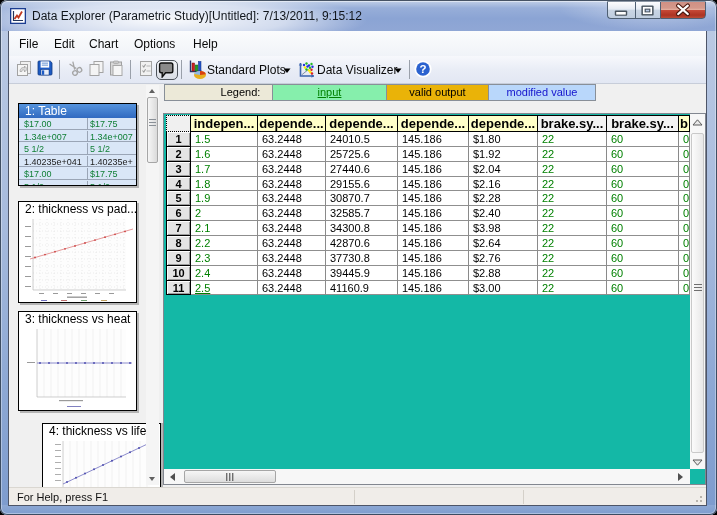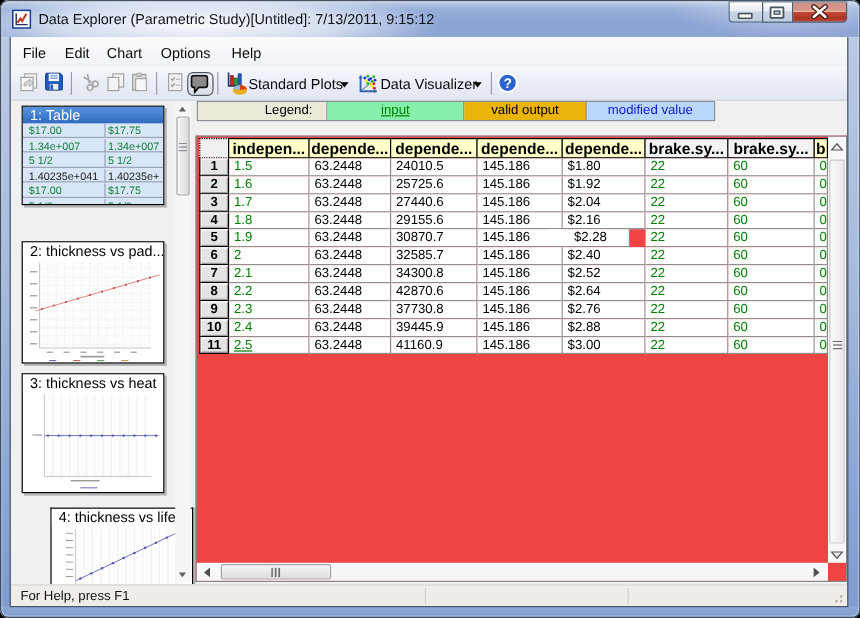--- a/index.html
+++ b/index.html
@@ -48,21 +48,21 @@
 .ticon { position:absolute; top:3px; }
 
 #main { left:9px; top:84px; width:697px; height:403px; background:#f0f0f0; }
 
 #legend { position:absolute; left:155px; top:0px; height:17px; display:flex;
   font-size:11px; border:1px solid #888f98; background:#fff; }
 #legend div { height:15px; line-height:15px; text-align:center; border-right:1px solid #888f98; }
 #legend div:last-child { border-right:none; }
 
 #tablebox { position:absolute; left:154px; top:29px; width:543px; height:372px;
-  border:1px solid #828790; background:#ef4444; }
+  border:1px solid #828790; background:#14b8a6; }
 #grid { position:absolute; left:2px; top:1px; font-size:11px; }
 .hdr { position:absolute; background:#ffffc8; border:1px solid #000;
   font-weight:bold; font-size:13px; text-align:center; line-height:15px; height:17px;
   white-space:nowrap; overflow:hidden; }
 .hdr.gray { background:#f2f2f2; }
 .rowh { position:absolute; background:#e4e4e4; border:1px solid #000; border-top:none;
   font-weight:bold; text-align:center; 
   box-shadow: inset 1px 1px 0 #fdfdfd, inset -1px -1px 0 #9c9c9c; }
 .cell { position:absolute; background:#fff; border-right:1px solid #8a8a8a;
   border-bottom:1px solid #8f8f8f; padding-left:4px; white-space:nowrap;
@@ -230,21 +230,21 @@
     <svg class="ticon" style="left:404px;top:3px" width="20" height="20" viewBox="0 0 20 20">
       <circle cx="10" cy="10" r="8.6" fill="#fff"></circle>
       <circle cx="10" cy="10" r="6.8" fill="#2b62cf"></circle>
       <text x="10" y="14.2" font-size="11.5" font-weight="bold" fill="#fff" text-anchor="middle" font-family="Liberation Sans">?</text>
     </svg>
   </div>
 
   <div class="abs" id="main">
     <div id="thumbs">
 
-      <div class="thumb" id="thumb1" style="top:4px;height:83px;">
+      <div class="thumb" id="thumb1" style="top:19px;height:83px;">
         <div class="t">1: Table</div>
         <div id="minitable" style="position:absolute;left:0;top:14px;width:117px;height:84px;background:#d9e6f7;font-size:9px;">
             <div style="position: absolute; left: 0px; top: 0px; width: 117px; height: 11.5px; border-bottom: 1px solid rgb(154, 165, 182); color: rgb(16, 127, 53);">
               <span style="position:absolute;left:68px;top:0;width:1px;height:11.5px;background:#9aa5b6"></span>
               <span style="position:absolute;left:5px;top:1px;white-space:nowrap">$17.00</span>
               <span style="position:absolute;left:71px;top:1px;white-space:nowrap">$17.75</span>
             </div>
             <div style="position: absolute; left: 0px; top: 12.5px; width: 117px; height: 11.5px; border-bottom: 1px solid rgb(154, 165, 182); color: rgb(16, 127, 53);">
               <span style="position:absolute;left:68px;top:0;width:1px;height:11.5px;background:#9aa5b6"></span>
               <span style="position:absolute;left:5px;top:1px;white-space:nowrap">1.34e+007</span>
@@ -452,39 +452,39 @@
           <div class="cell" style="left: 232px; top: 61.58px; width: 71px; height: 14.86px; line-height: 14.86px;">145.186</div>
           <div class="cell" style="left: 303px; top: 61.58px; width: 69px; height: 14.86px; line-height: 14.86px;">$2.16</div>
           <div class="cell green" style="left: 372px; top: 61.58px; width: 69px; height: 14.86px; line-height: 14.86px;">22</div>
           <div class="cell green" style="left: 441px; top: 61.58px; width: 72px; height: 14.86px; line-height: 14.86px;">60</div>
           <div class="cell green" style="left: 513px; top: 61.58px; width: 11px; height: 14.86px; line-height: 14.86px;">0</div>
           <div class="rowh" style="left: 0px; top: 76.44px; width: 25px; height: 14.86px; line-height: 14.86px;">5</div>
           <div class="cell green" style="left: 25px; top: 76.44px; width: 67px; height: 14.86px; line-height: 14.86px;">1.9</div>
           <div class="cell" style="left: 92px; top: 76.44px; width: 68px; height: 14.86px; line-height: 14.86px;">63.2448</div>
           <div class="cell" style="left: 160px; top: 76.44px; width: 72px; height: 14.86px; line-height: 14.86px;">30870.7</div>
           <div class="cell" style="left: 232px; top: 76.44px; width: 71px; height: 14.86px; line-height: 14.86px;">145.186</div>
-          <div class="cell" style="left: 290px; top: 76.44px; width: 69px; height: 14.86px; line-height: 14.86px; text-align: center;">$2.28</div>
+          <div class="cell" style="left: 303px; top: 76.44px; width: 69px; height: 14.86px; line-height: 14.86px;">$2.28</div>
           <div class="cell green" style="left: 372px; top: 76.44px; width: 69px; height: 14.86px; line-height: 14.86px;">22</div>
           <div class="cell green" style="left: 441px; top: 76.44px; width: 72px; height: 14.86px; line-height: 14.86px;">60</div>
           <div class="cell green" style="left: 513px; top: 76.44px; width: 11px; height: 14.86px; line-height: 14.86px;">0</div>
           <div class="rowh" style="left: 0px; top: 91.3px; width: 25px; height: 14.86px; line-height: 14.86px;">6</div>
           <div class="cell green" style="left: 25px; top: 91.3px; width: 67px; height: 14.86px; line-height: 14.86px;">2</div>
           <div class="cell" style="left: 92px; top: 91.3px; width: 68px; height: 14.86px; line-height: 14.86px;">63.2448</div>
           <div class="cell" style="left: 160px; top: 91.3px; width: 72px; height: 14.86px; line-height: 14.86px;">32585.7</div>
           <div class="cell" style="left: 232px; top: 91.3px; width: 71px; height: 14.86px; line-height: 14.86px;">145.186</div>
           <div class="cell" style="left: 303px; top: 91.3px; width: 69px; height: 14.86px; line-height: 14.86px;">$2.40</div>
           <div class="cell green" style="left: 372px; top: 91.3px; width: 69px; height: 14.86px; line-height: 14.86px;">22</div>
           <div class="cell green" style="left: 441px; top: 91.3px; width: 72px; height: 14.86px; line-height: 14.86px;">60</div>
           <div class="cell green" style="left: 513px; top: 91.3px; width: 11px; height: 14.86px; line-height: 14.86px;">0</div>
           <div class="rowh" style="left: 0px; top: 106.16px; width: 25px; height: 14.86px; line-height: 14.86px;">7</div>
           <div class="cell green" style="left: 25px; top: 106.16px; width: 67px; height: 14.86px; line-height: 14.86px;">2.1</div>
           <div class="cell" style="left: 92px; top: 106.16px; width: 68px; height: 14.86px; line-height: 14.86px;">63.2448</div>
           <div class="cell" style="left: 160px; top: 106.16px; width: 72px; height: 14.86px; line-height: 14.86px;">34300.8</div>
           <div class="cell" style="left: 232px; top: 106.16px; width: 71px; height: 14.86px; line-height: 14.86px;">145.186</div>
-          <div class="cell" style="left: 303px; top: 106.16px; width: 69px; height: 14.86px; line-height: 14.86px;">$2.52</div>
+          <div class="cell" style="left: 303px; top: 106.16px; width: 69px; height: 14.86px; line-height: 14.86px;">$3.98</div>
           <div class="cell green" style="left: 372px; top: 106.16px; width: 69px; height: 14.86px; line-height: 14.86px;">22</div>
           <div class="cell green" style="left: 441px; top: 106.16px; width: 72px; height: 14.86px; line-height: 14.86px;">60</div>
           <div class="cell green" style="left: 513px; top: 106.16px; width: 11px; height: 14.86px; line-height: 14.86px;">0</div>
           <div class="rowh" style="left: 0px; top: 121.02px; width: 25px; height: 14.86px; line-height: 14.86px;">8</div>
           <div class="cell green" style="left: 25px; top: 121.02px; width: 67px; height: 14.86px; line-height: 14.86px;">2.2</div>
           <div class="cell" style="left: 92px; top: 121.02px; width: 68px; height: 14.86px; line-height: 14.86px;">63.2448</div>
           <div class="cell" style="left: 160px; top: 121.02px; width: 72px; height: 14.86px; line-height: 14.86px;">42870.6</div>
           <div class="cell" style="left: 232px; top: 121.02px; width: 71px; height: 14.86px; line-height: 14.86px;">145.186</div>
           <div class="cell" style="left: 303px; top: 121.02px; width: 69px; height: 14.86px; line-height: 14.86px;">$2.64</div>
           <div class="cell green" style="left: 372px; top: 121.02px; width: 69px; height: 14.86px; line-height: 14.86px;">22</div>

